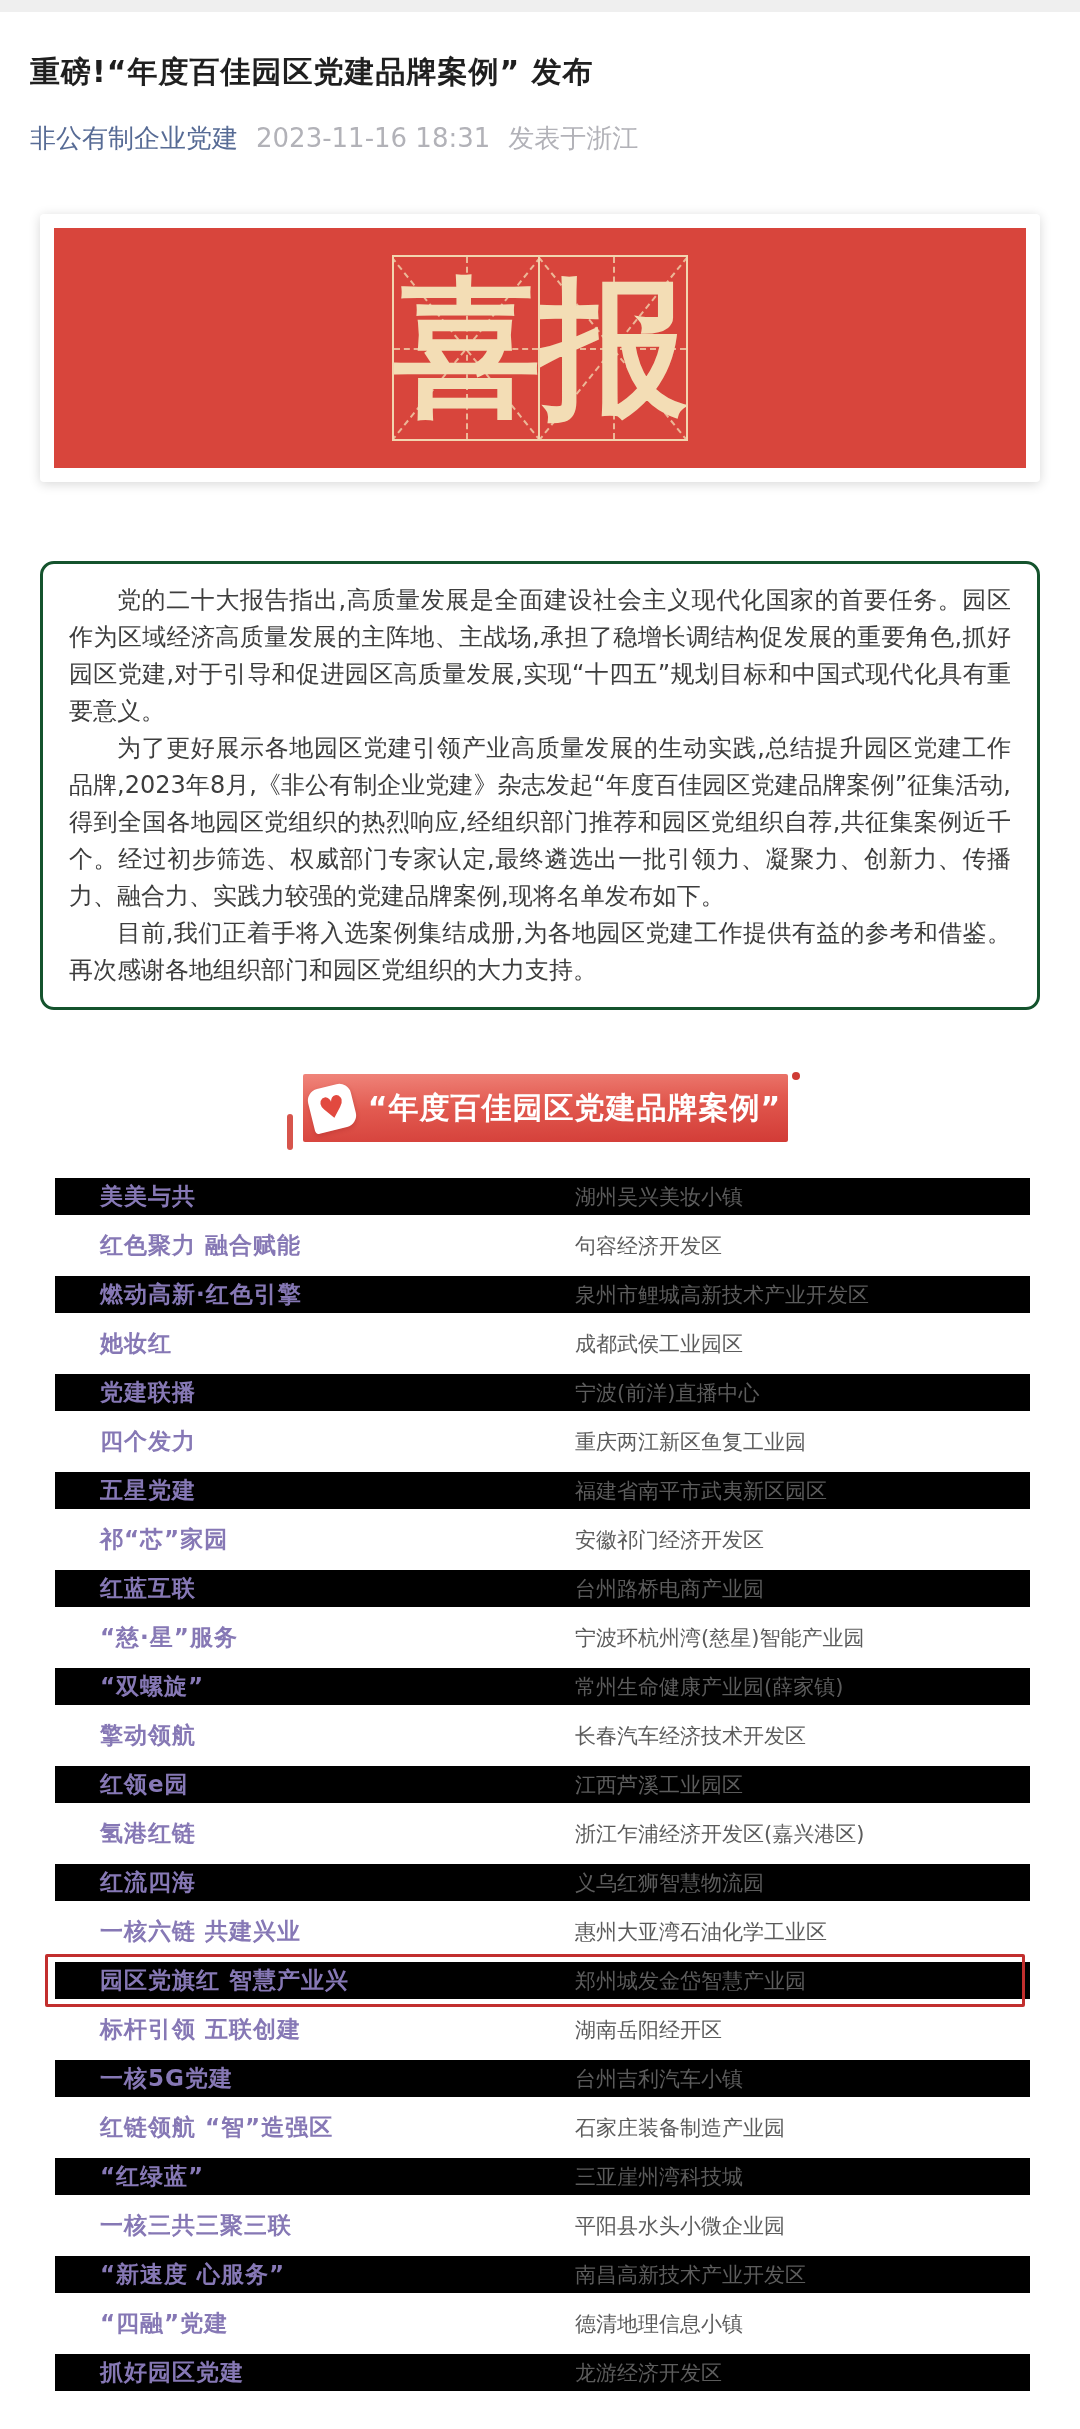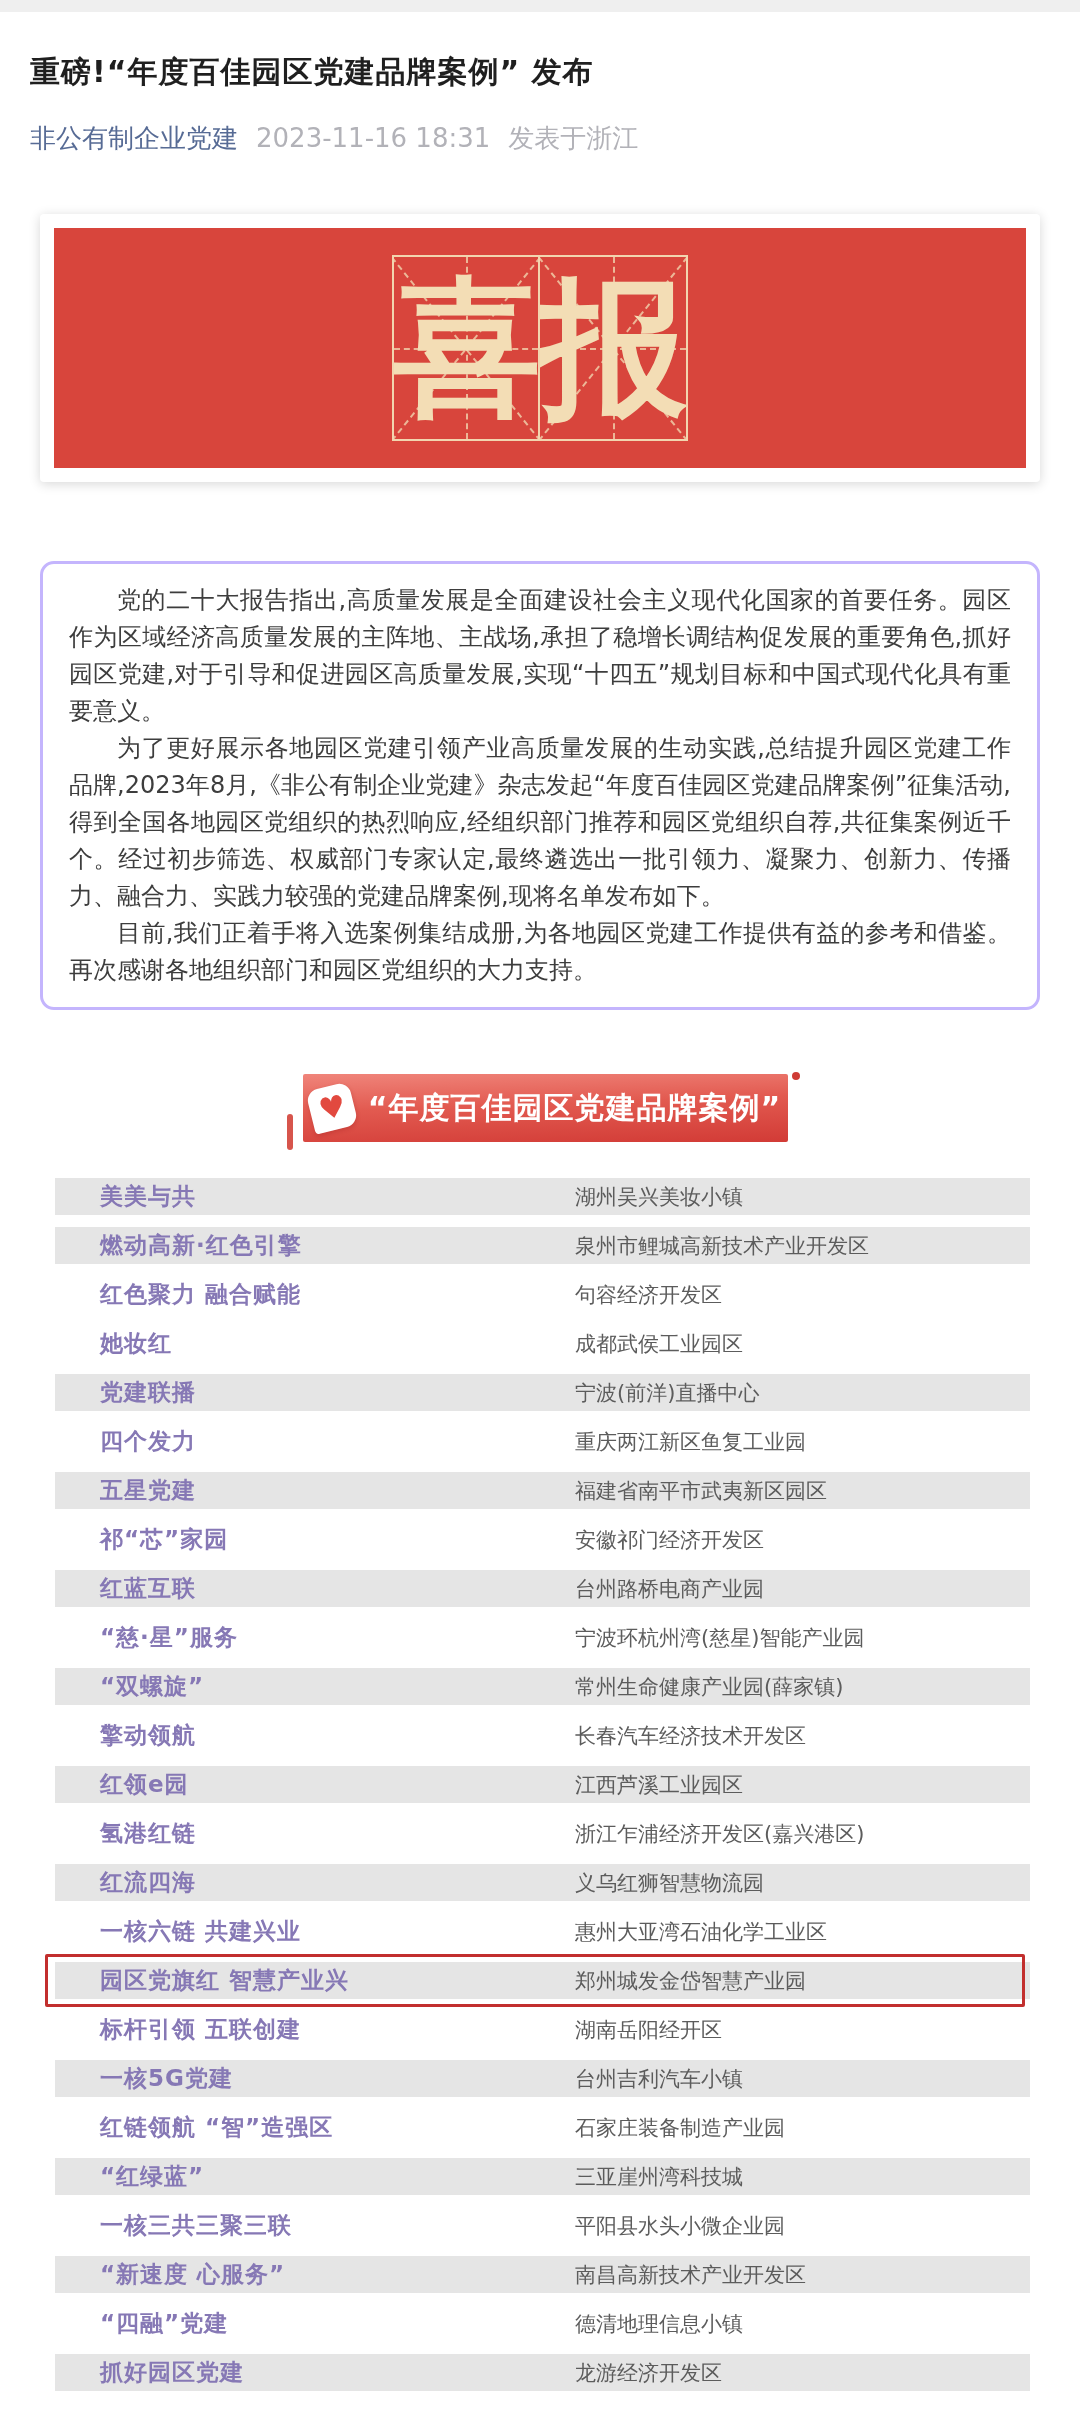--- a/index.html
+++ b/index.html
@@ -68,21 +68,21 @@
     position:relative; z-index:2;
     font-size:150px; line-height:186px;
     font-weight:bold;
     color:#f3ddb5;
   }
 
   
   .intro {
     margin:79px 10px 0;
     width:1000px;
-    border:3px solid #c4b5fd;
+    border:3px solid #14532d;
     border-radius:14px;
     padding:18px 26px;
     color:#3d3d3d;
     font-size:24px;
     line-height:37px;
     text-align:justify;
   }
   .intro p { margin:0; text-indent:2em; }
 
   
@@ -118,21 +118,21 @@
   
   .brand-list { margin:36px 0 0 25px; width:975px; }
   .row {
     height:37px;
     margin-bottom:12px;
     display:flex;
     align-items:center;
     padding-left:45px;
     position:relative;
   }
-  .row.striped { background:#e5e5e5; }
+  .row.striped { background:#000000; }
   .row .brand {
     width:475px;
     font-size:23px;
     font-weight:bold;
     color:#8678b5;
     letter-spacing:1px;
     white-space:nowrap;
   }
   .row .park {
     font-size:21px;
@@ -199,27 +199,27 @@
       </span>
       <span class="ribbon-label">“年度百佳园区党建品牌案例”</span>
     </div>
   </div>
 
   <div class="brand-list">
       <div class="row striped">
         <span class="brand">美美与共</span>
         <span class="park">湖州吴兴美妆小镇</span>
       </div>
+      <div class="row">
+        <span class="brand">红色聚力 融合赋能</span>
+        <span class="park">句容经济开发区</span>
+      </div>
       <div class="row striped">
         <span class="brand">燃动高新·红色引擎</span>
         <span class="park">泉州市鲤城高新技术产业开发区</span>
-      </div>
-      <div class="row">
-        <span class="brand">红色聚力 融合赋能</span>
-        <span class="park">句容经济开发区</span>
       </div>
       <div class="row">
         <span class="brand">她妆红</span>
         <span class="park">成都武侯工业园区</span>
       </div>
       <div class="row striped">
         <span class="brand">党建联播</span>
         <span class="park">宁波(前洋)直播中心</span>
       </div>
       <div class="row">

